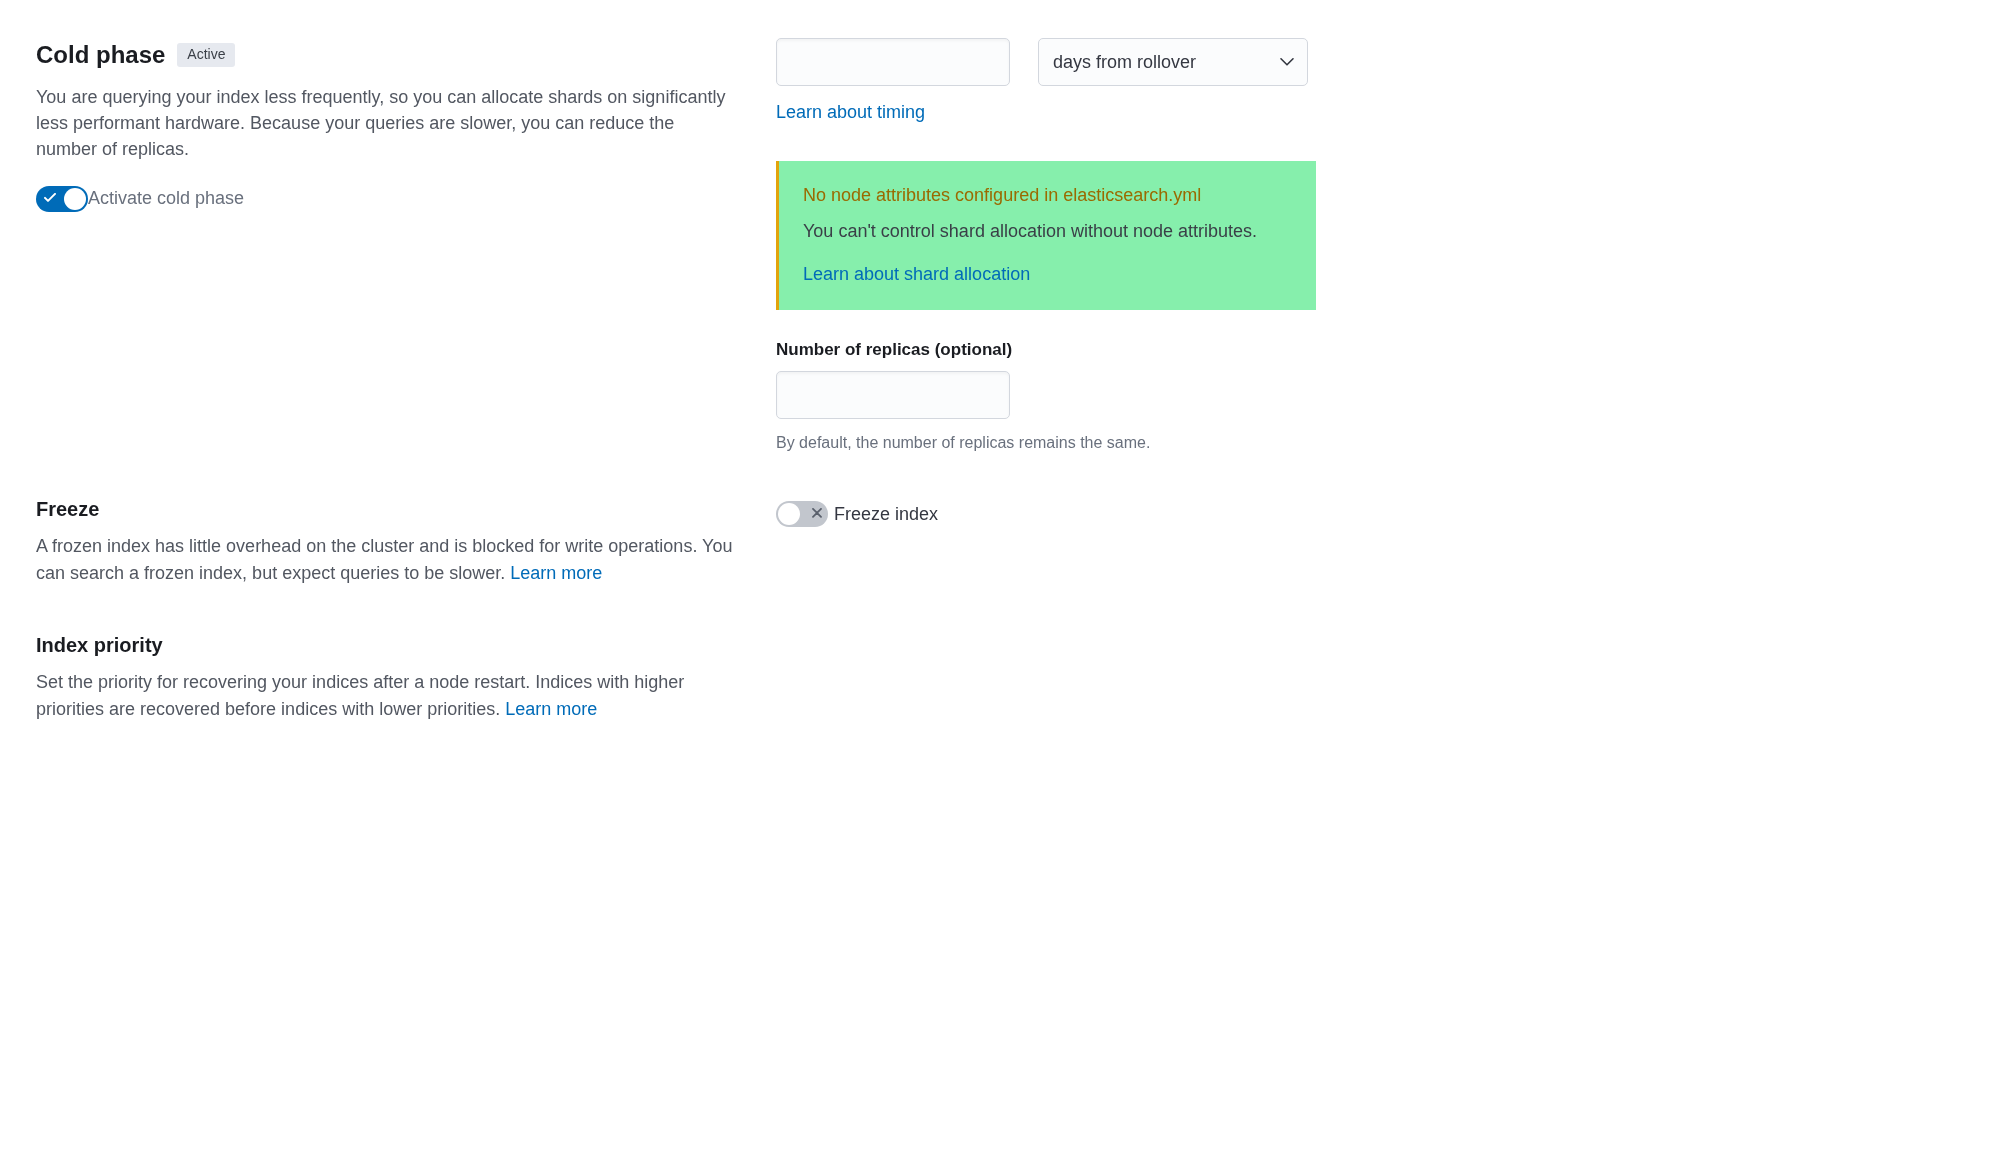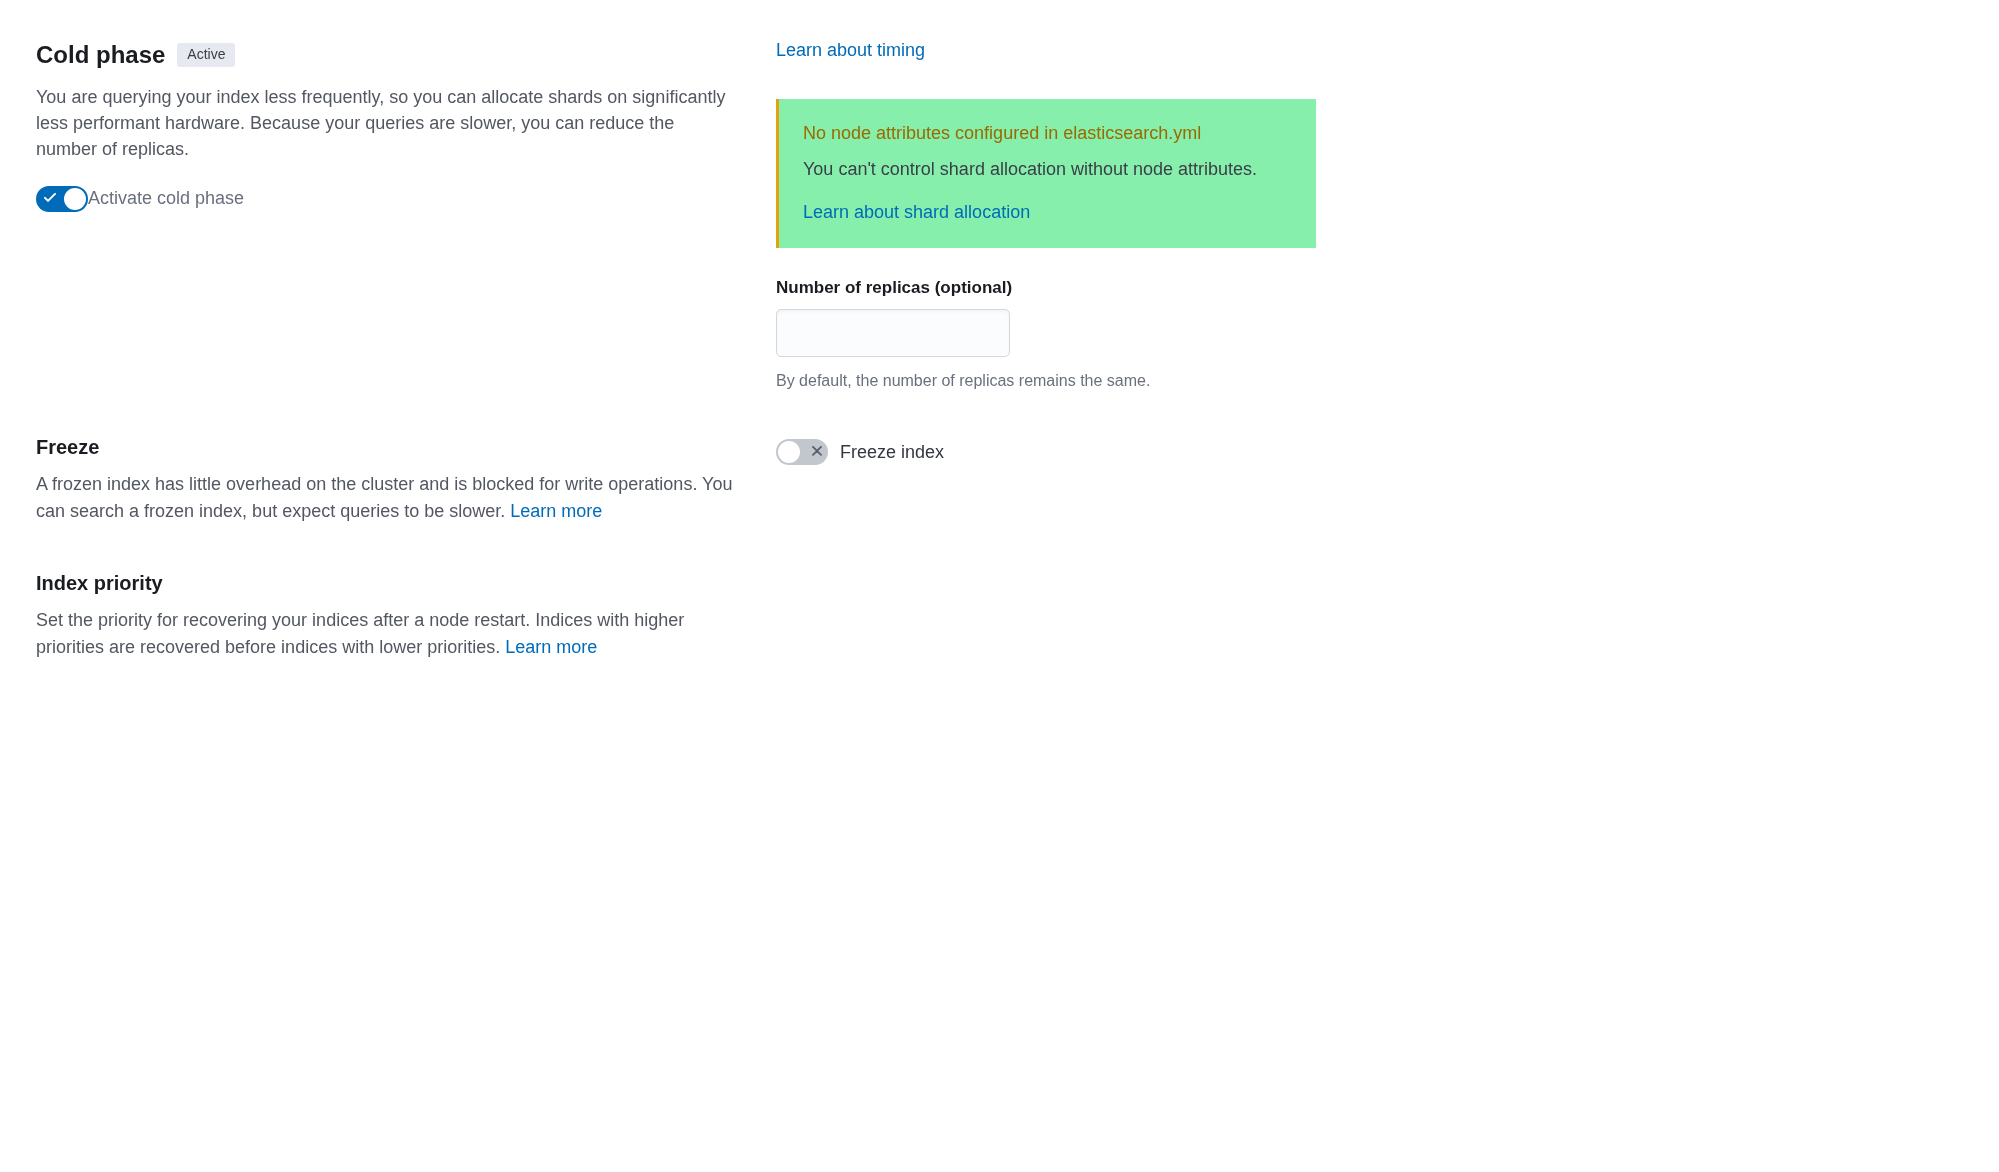--- a/index.html
+++ b/index.html
@@ -73,21 +73,21 @@
       padding: 22px 24px; margin: 36px 0 28px 0;
     }
     .callout-title { color: #9a6a00; font-size: 18px; font-weight: 500; margin-bottom: 10px; }
     .callout-body { color: #3a3f47; font-size: 18px; margin-bottom: 18px; line-height: 1.45; }
     
     .help-text { font-size: 16px; color: #69707d; margin-top: 12px; line-height: 1.5; }
     
     .sub-heading { font-size: 20px; font-weight: 700; color: #1a1c21; margin-bottom: 10px; }
     .sub-desc { font-size: 18px; color: #525761; line-height: 1.5; }
     
-    .freeze-toggle-row { display: flex; align-items: center; gap: 12px; margin-top: 6px; }
+    .freeze-toggle-row { display: flex; align-items: center; gap: 6px; margin-top: 6px; }
     .freeze-label { font-size: 18px; color: #343741; }
     
     .priority-section { margin-top: 44px; flex-direction: column; }
     .priority-right-label { font-size: 17px; font-weight: 700; color: #1d4ed8; margin-bottom: 10px; display: block; }
   </style>
 </head>
 <body>
 
 <div class="container">
 
@@ -105,20 +105,33 @@
                 <path d="M1 5 L4 8 L11 1" stroke="white" stroke-width="2" stroke-linecap="round" stroke-linejoin="round"></path>
               </svg>
           </span>
           <div class="switch-knob"></div>
         </div>
         <span class="switch-label">Activate cold phase</span>
       </div>
     </div>
 
     <div class="section-right">
+      <div class="form-row">
+        <input class="input-text" type="text" value="" style="">
+        <div class="select-wrap">
+          <select class="select">
+            <option>days from rollover</option>
+          </select>
+          <span class="select-caret">
+            <svg width="14" height="9" viewBox="0 0 14 9" fill="none">
+                <path d="M1 1 L7 7 L13 1" stroke="#343741" stroke-width="1.6" stroke-linecap="round" stroke-linejoin="round"></path>
+              </svg>
+          </span>
+        </div>
+      </div>
       <a class="link">Learn about timing</a>
 
       <div class="callout">
         <div class="callout-title">No node attributes configured in elasticsearch.yml</div>
         <div class="callout-body">You can't control shard allocation without node attributes.</div>
         <a class="link">Learn about shard allocation</a>
       </div>
 
       <label class="form-label">Number of replicas (optional)</label>
       <input class="input-text" type="text" value="" style="">

